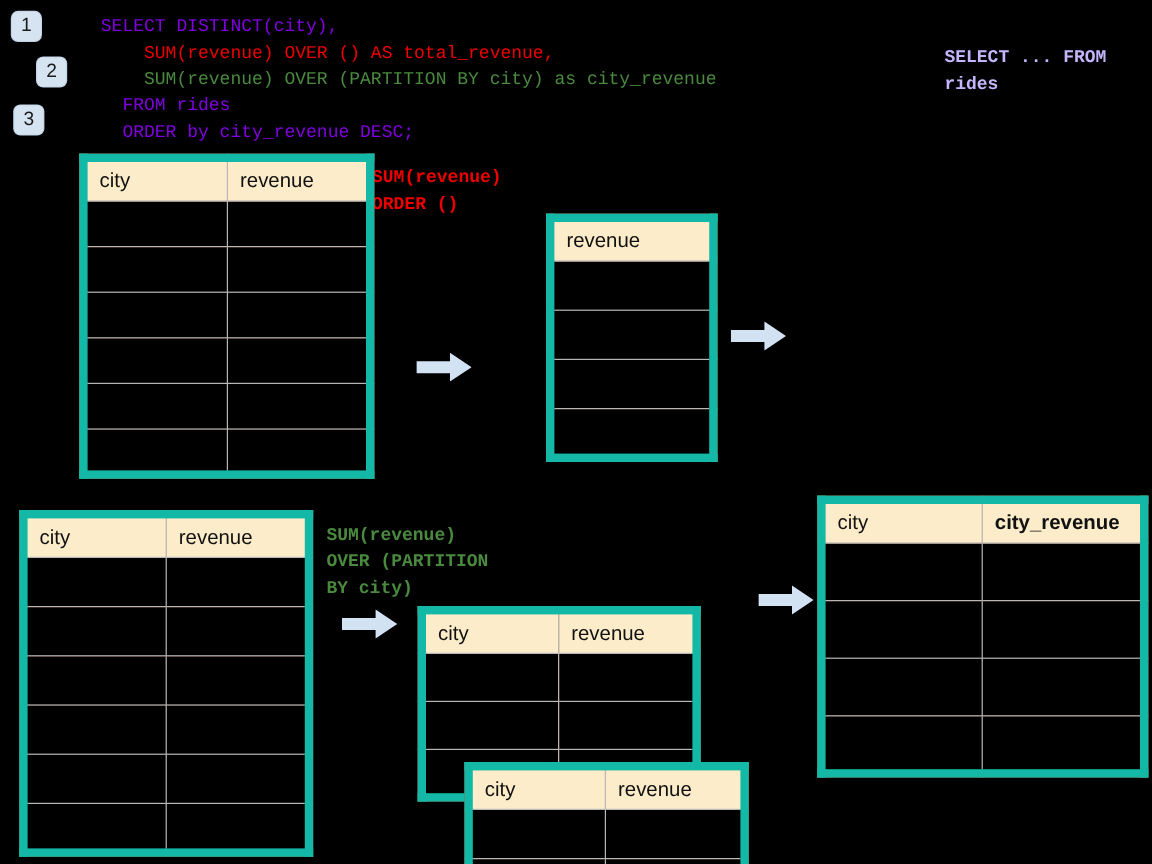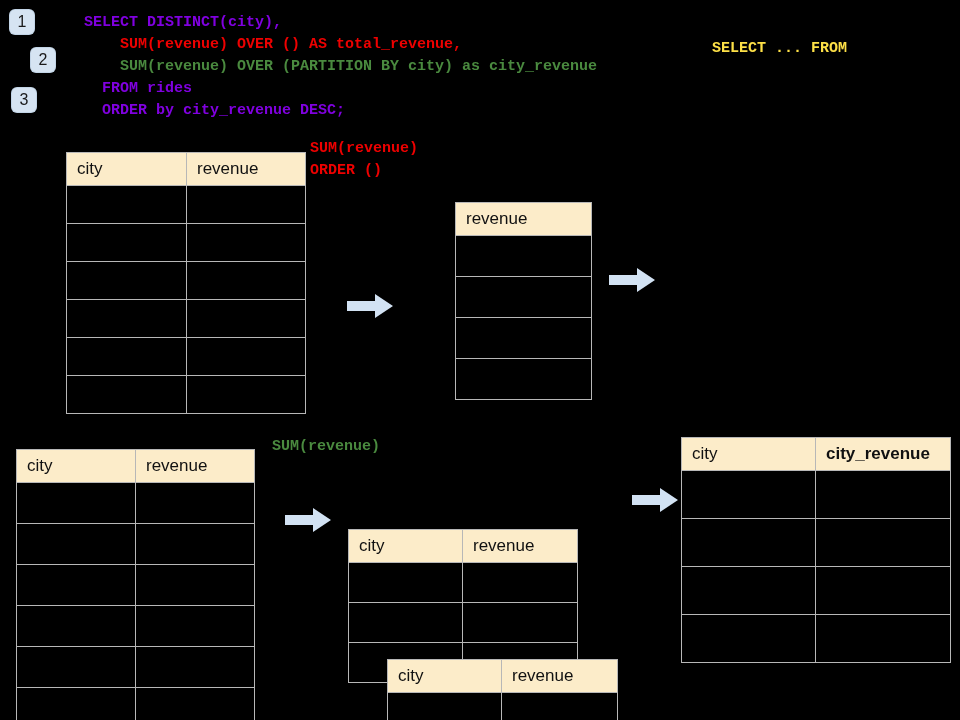--- a/index.html
+++ b/index.html
@@ -30,21 +30,21 @@
     width: 24px;
     height: 24px;
     box-shadow: 0 0 0 1px #c2d4e6;
   }
 
   
   .code {
     position: absolute;
     font-family: "Liberation Mono", "DejaVu Sans Mono", monospace;
     font-size: 15px;
-    font-weight: bold;
+    font-weight: normal;
     line-height: 22px;
     white-space: pre;
     letter-spacing: 0px;
   }
   .code-line { white-space: pre; }
 
   
   .annot {
     position: absolute;
     font-family: "Liberation Mono", "DejaVu Sans Mono", monospace;
@@ -52,23 +52,22 @@
     font-weight: bold;
     line-height: 22px;
     white-space: pre;
   }
 
   
   .tbl {
     position: absolute;
     border-collapse: collapse;
     background: #c2410c;
-    border: 1px solid #14b8a6;
+    border: 7px solid #14b8a6;
     table-layout: fixed;
-    margin-top: 24px;
   }
   .tbl th {
     background: #fcecc9;
     color: #111111;
     font-family: "Liberation Sans", sans-serif;
     font-size: 17px;
     font-weight: normal;
     text-align: left;
     padding: 6px 10px;
     border: 1px solid #b7b7b7;
@@ -88,25 +87,25 @@
 <div id="canvas">
 
   <div id="badges-layer">
       <div class="badge" style="left: 10px; top: 10px;">1</div>
       <div class="badge" style="left: 31px; top: 48px;">2</div>
       <div class="badge" style="left: 12px; top: 88px;">3</div>
     </div>
 
   <div id="query-block" class="code" style="left: 84px; top: 12px;"><div class="code-line" style="color: rgb(128, 0, 224);">SELECT DISTINCT(city),</div><div class="code-line" style="color: rgb(238, 0, 0);">    SUM(revenue) OVER () AS total_revenue,</div><div class="code-line" style="color: rgb(74, 138, 63);">    SUM(revenue) OVER (PARTITION BY city) as city_revenue</div><div class="code-line" style="color: rgb(128, 0, 224);">  FROM rides</div><div class="code-line" style="color: rgb(128, 0, 224);">  ORDER by city_revenue DESC;</div></div>
 
-  <div id="side-note" class="annot" style="left: 712px; top: 38px; color: #fde047;"><div>SELECT ... FROM</div></div>
+  <div id="side-note" class="annot" style="left: 787px; top: 38px; color: #c4b5fd;"><div>SELECT ... FROM</div><div>rides</div></div>
 
   <div id="annotations-layer">
       <div class="annot" style="left: 310px; top: 138px; color: rgb(238, 0, 0);"><div>SUM(revenue)</div><div>ORDER ()</div></div>
-      <div class="annot" style="left: 272px; top: 436px; color: rgb(74, 138, 63);"><div>SUM(revenue)</div></div>
+      <div class="annot" style="left: 272px; top: 436px; color: rgb(74, 138, 63);"><div>SUM(revenue)</div><div>OVER (PARTITION</div><div>BY city)</div></div>
     </div>
 
   <div id="arrows-layer">
       <div style="position: absolute; left: 347px; top: 294px; width: 46px; height: 24px;"><svg width="46" height="24" viewBox="0 0 46 24">
           <polygon points="0,7 28,7 28,0 46,12 28,24 28,17 0,17" fill="#d2e2f3"></polygon>
         </svg></div>
       <div style="position: absolute; left: 609px; top: 268px; width: 46px; height: 24px;"><svg width="46" height="24" viewBox="0 0 46 24">
           <polygon points="0,7 28,7 28,0 46,12 28,24 28,17 0,17" fill="#d2e2f3"></polygon>
         </svg></div>
       <div style="position: absolute; left: 285px; top: 508px; width: 46px; height: 24px;"><svg width="46" height="24" viewBox="0 0 46 24">

